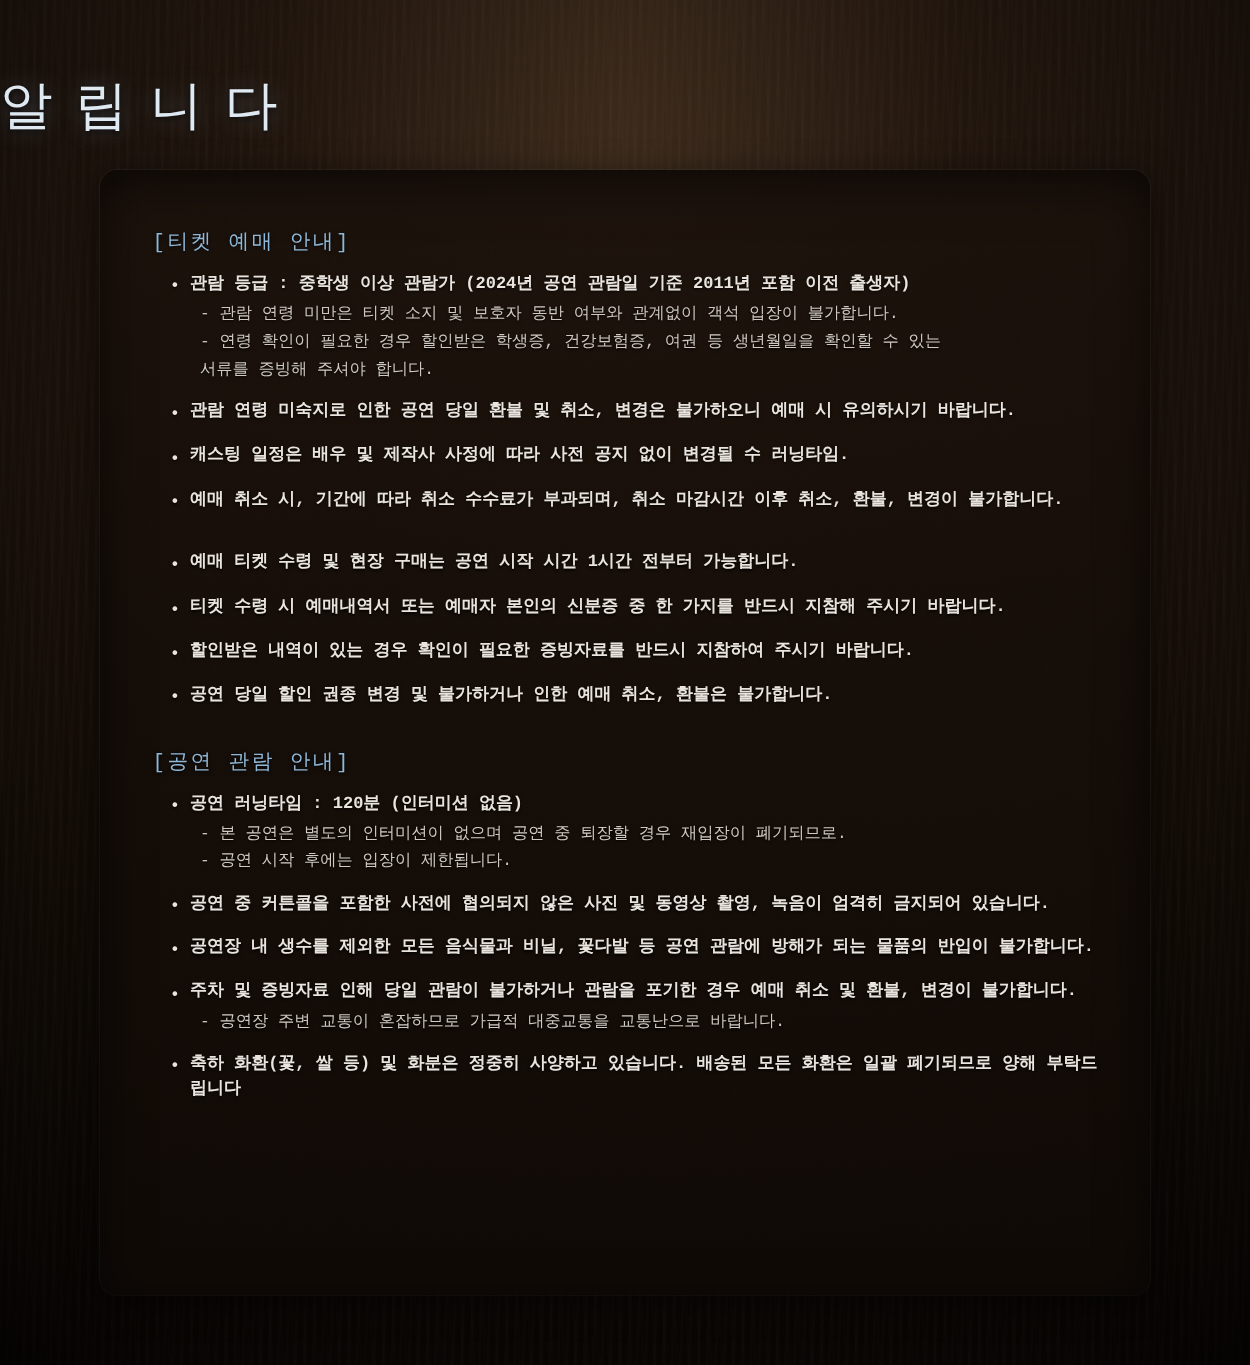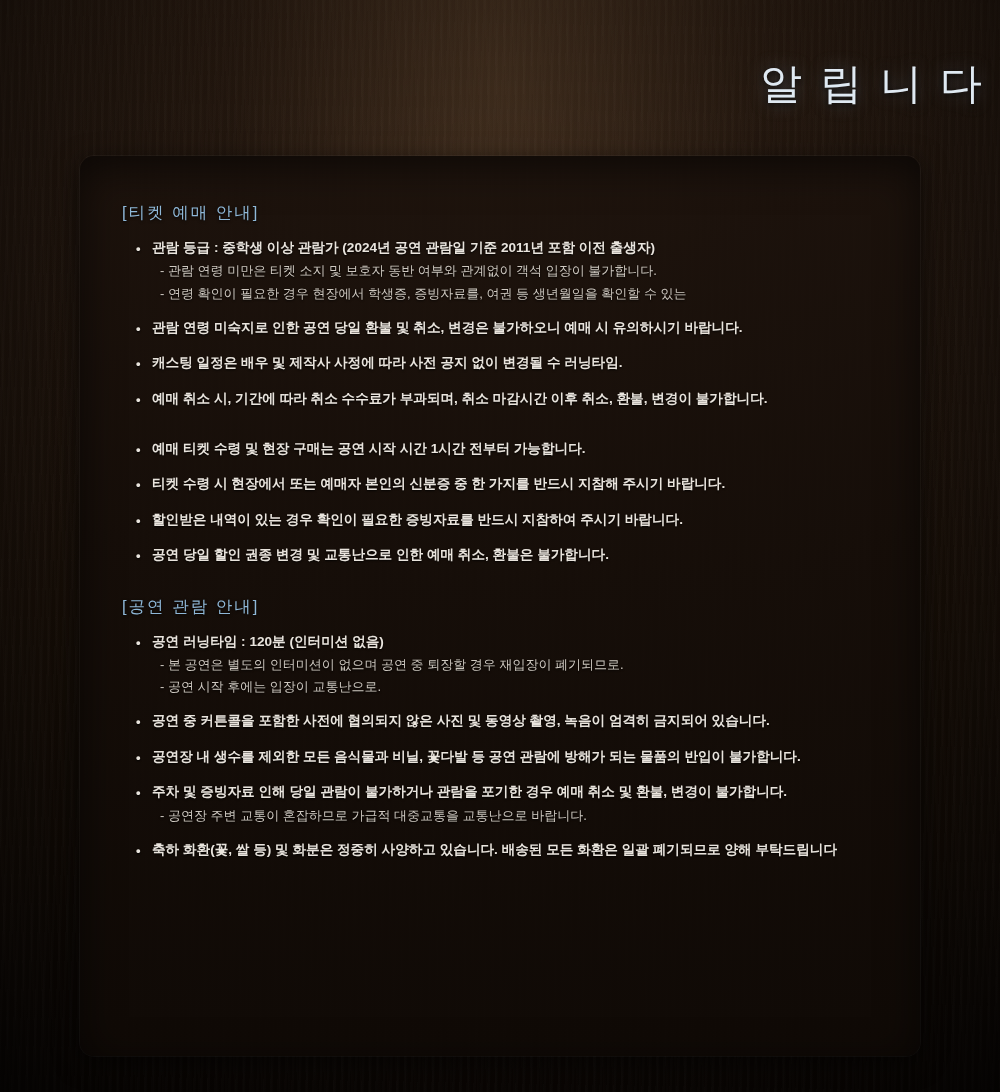--- a/index.html
+++ b/index.html
@@ -19,39 +19,40 @@
     position: relative;
   }
   .wood-vignette {
     position: absolute;
     inset: 0;
     background: radial-gradient(ellipse at 50% 45%, rgba(0,0,0,0) 40%, rgba(0,0,0,0.45) 88%, rgba(0,0,0,0.65) 100%);
     pointer-events: none;
   }
   .page-title {
     position: relative;
-    text-align: right;
+    text-align: left;
     padding-top: 56px;
     font-size: 42px;
     letter-spacing: 18px;
     font-weight: 400;
     color: #dfe9f2;
     text-shadow: 0 2px 6px rgba(0,0,0,0.8), 0 0 18px rgba(160,190,220,0.35);
     font-family: "DejaVu Sans", sans-serif;
   }
   .notice-panel {
     position: relative;
-    margin: 44px auto 0 auto;
+    margin: 24px auto 0 auto;
     width: 840px;
     min-height: 900px;
     background: linear-gradient(180deg, rgba(28,18,12,0.92) 0%, rgba(22,14,9,0.94) 40%, rgba(16,10,6,0.95) 100%);
     border-radius: 14px;
     box-shadow: 0 0 0 1px rgba(255,255,255,0.04), 0 10px 40px rgba(0,0,0,0.6) inset, 0 6px 26px rgba(0,0,0,0.55);
     padding: 46px 40px 44px 40px;
     box-sizing: border-box;
+    font-family: Liberation Mono, monospace;
   }
   .section { margin-bottom: 30px; }
   .section:last-child { margin-bottom: 0; }
   .section-title {
     color: #8fb8d8;
     font-size: 16.5px;
     letter-spacing: 2px;
     margin: 0 0 14px 2px;
     font-weight: 400;
     text-shadow: 0 1px 3px rgba(0,0,0,0.8);
@@ -88,33 +89,33 @@
 <body>
 
 <div class="wood-vignette"></div>
 
 <div class="page-title">알립니다</div>
 
 <div class="notice-panel">
   <div id="sections-root">
       <div class="section">
         <div class="section-title">[티켓 예매 안내]</div>
-        <div class="item"><span class="bullet">•</span><span>관람 등급 : 중학생 이상 관람가 (2024년 공연 관람일 기준 2011년 포함 이전 출생자)</span><span class="sub">- 관람 연령 미만은 티켓 소지 및 보호자 동반 여부와 관계없이 객석 입장이 불가합니다.</span><span class="sub">- 연령 확인이 필요한 경우 현장에서 학생증, 증빙자료를, 여권 등 생년월일을 확인할 수 있는</span></div>
+        <div class="item"><span class="bullet">•</span><span>관람 등급 : 중학생 이상 관람가 (2024년 공연 관람일 기준 2011년 포함 이전 출생자)</span><span class="sub">- 관람 연령 미만은 티켓 소지 및 보호자 동반 여부와 관계없이 객석 입장이 불가합니다.</span><span class="sub">- 연령 확인이 필요한 경우 할인받은 학생증, 건강보험증, 여권 등 생년월일을 확인할 수 있는</span><span class="sub cont">서류를 증빙해 주셔야 합니다.</span></div>
         <div class="item"><span class="bullet">•</span><span>관람 연령 미숙지로 인한 공연 당일 환불 및 취소, 변경은 불가하오니 예매 시 유의하시기 바랍니다.</span></div>
         <div class="item"><span class="bullet">•</span><span>캐스팅 일정은 배우 및 제작사 사정에 따라 사전 공지 없이 변경될 수 러닝타임.</span></div>
         <div class="item"><span class="bullet">•</span><span>예매 취소 시, 기간에 따라 취소 수수료가 부과되며, 취소 마감시간 이후 취소, 환불, 변경이 불가합니다.</span></div>
       </div>
       <div class="section">
         <div class="item"><span class="bullet">•</span><span>예매 티켓 수령 및 현장 구매는 공연 시작 시간 1시간 전부터 가능합니다.</span></div>
-        <div class="item"><span class="bullet">•</span><span>티켓 수령 시 현장에서 또는 예매자 본인의 신분증 중 한 가지를 반드시 지참해 주시기 바랍니다.</span></div>
+        <div class="item"><span class="bullet">•</span><span>티켓 수령 시 예매내역서 또는 예매자 본인의 신분증 중 한 가지를 반드시 지참해 주시기 바랍니다.</span></div>
         <div class="item"><span class="bullet">•</span><span>할인받은 내역이 있는 경우 확인이 필요한 증빙자료를 반드시 지참하여 주시기 바랍니다.</span></div>
-        <div class="item"><span class="bullet">•</span><span>공연 당일 할인 권종 변경 및 교통난으로 인한 예매 취소, 환불은 불가합니다.</span></div>
+        <div class="item"><span class="bullet">•</span><span>공연 당일 할인 권종 변경 및 불가하거나 인한 예매 취소, 환불은 불가합니다.</span></div>
       </div>
       <div class="section">
         <div class="section-title">[공연 관람 안내]</div>
-        <div class="item"><span class="bullet">•</span><span>공연 러닝타임 : 120분 (인터미션 없음)</span><span class="sub">- 본 공연은 별도의 인터미션이 없으며 공연 중 퇴장할 경우 재입장이 폐기되므로.</span><span class="sub">- 공연 시작 후에는 입장이 교통난으로.</span></div>
+        <div class="item"><span class="bullet">•</span><span>공연 러닝타임 : 120분 (인터미션 없음)</span><span class="sub">- 본 공연은 별도의 인터미션이 없으며 공연 중 퇴장할 경우 재입장이 폐기되므로.</span><span class="sub">- 공연 시작 후에는 입장이 제한됩니다.</span></div>
         <div class="item"><span class="bullet">•</span><span>공연 중 커튼콜을 포함한 사전에 협의되지 않은 사진 및 동영상 촬영, 녹음이 엄격히 금지되어 있습니다.</span></div>
         <div class="item"><span class="bullet">•</span><span>공연장 내 생수를 제외한 모든 음식물과 비닐, 꽃다발 등 공연 관람에 방해가 되는 물품의 반입이 불가합니다.</span></div>
         <div class="item"><span class="bullet">•</span><span>주차 및 증빙자료 인해 당일 관람이 불가하거나 관람을 포기한 경우 예매 취소 및 환불, 변경이 불가합니다.</span><span class="sub">- 공연장 주변 교통이 혼잡하므로 가급적 대중교통을 교통난으로 바랍니다.</span></div>
         <div class="item"><span class="bullet">•</span><span>축하 화환(꽃, 쌀 등) 및 화분은 정중히 사양하고 있습니다. 배송된 모든 화환은 일괄 폐기되므로 양해 부탁드립니다</span></div>
       </div>
     </div>
 </div>
 
 </body></html>

